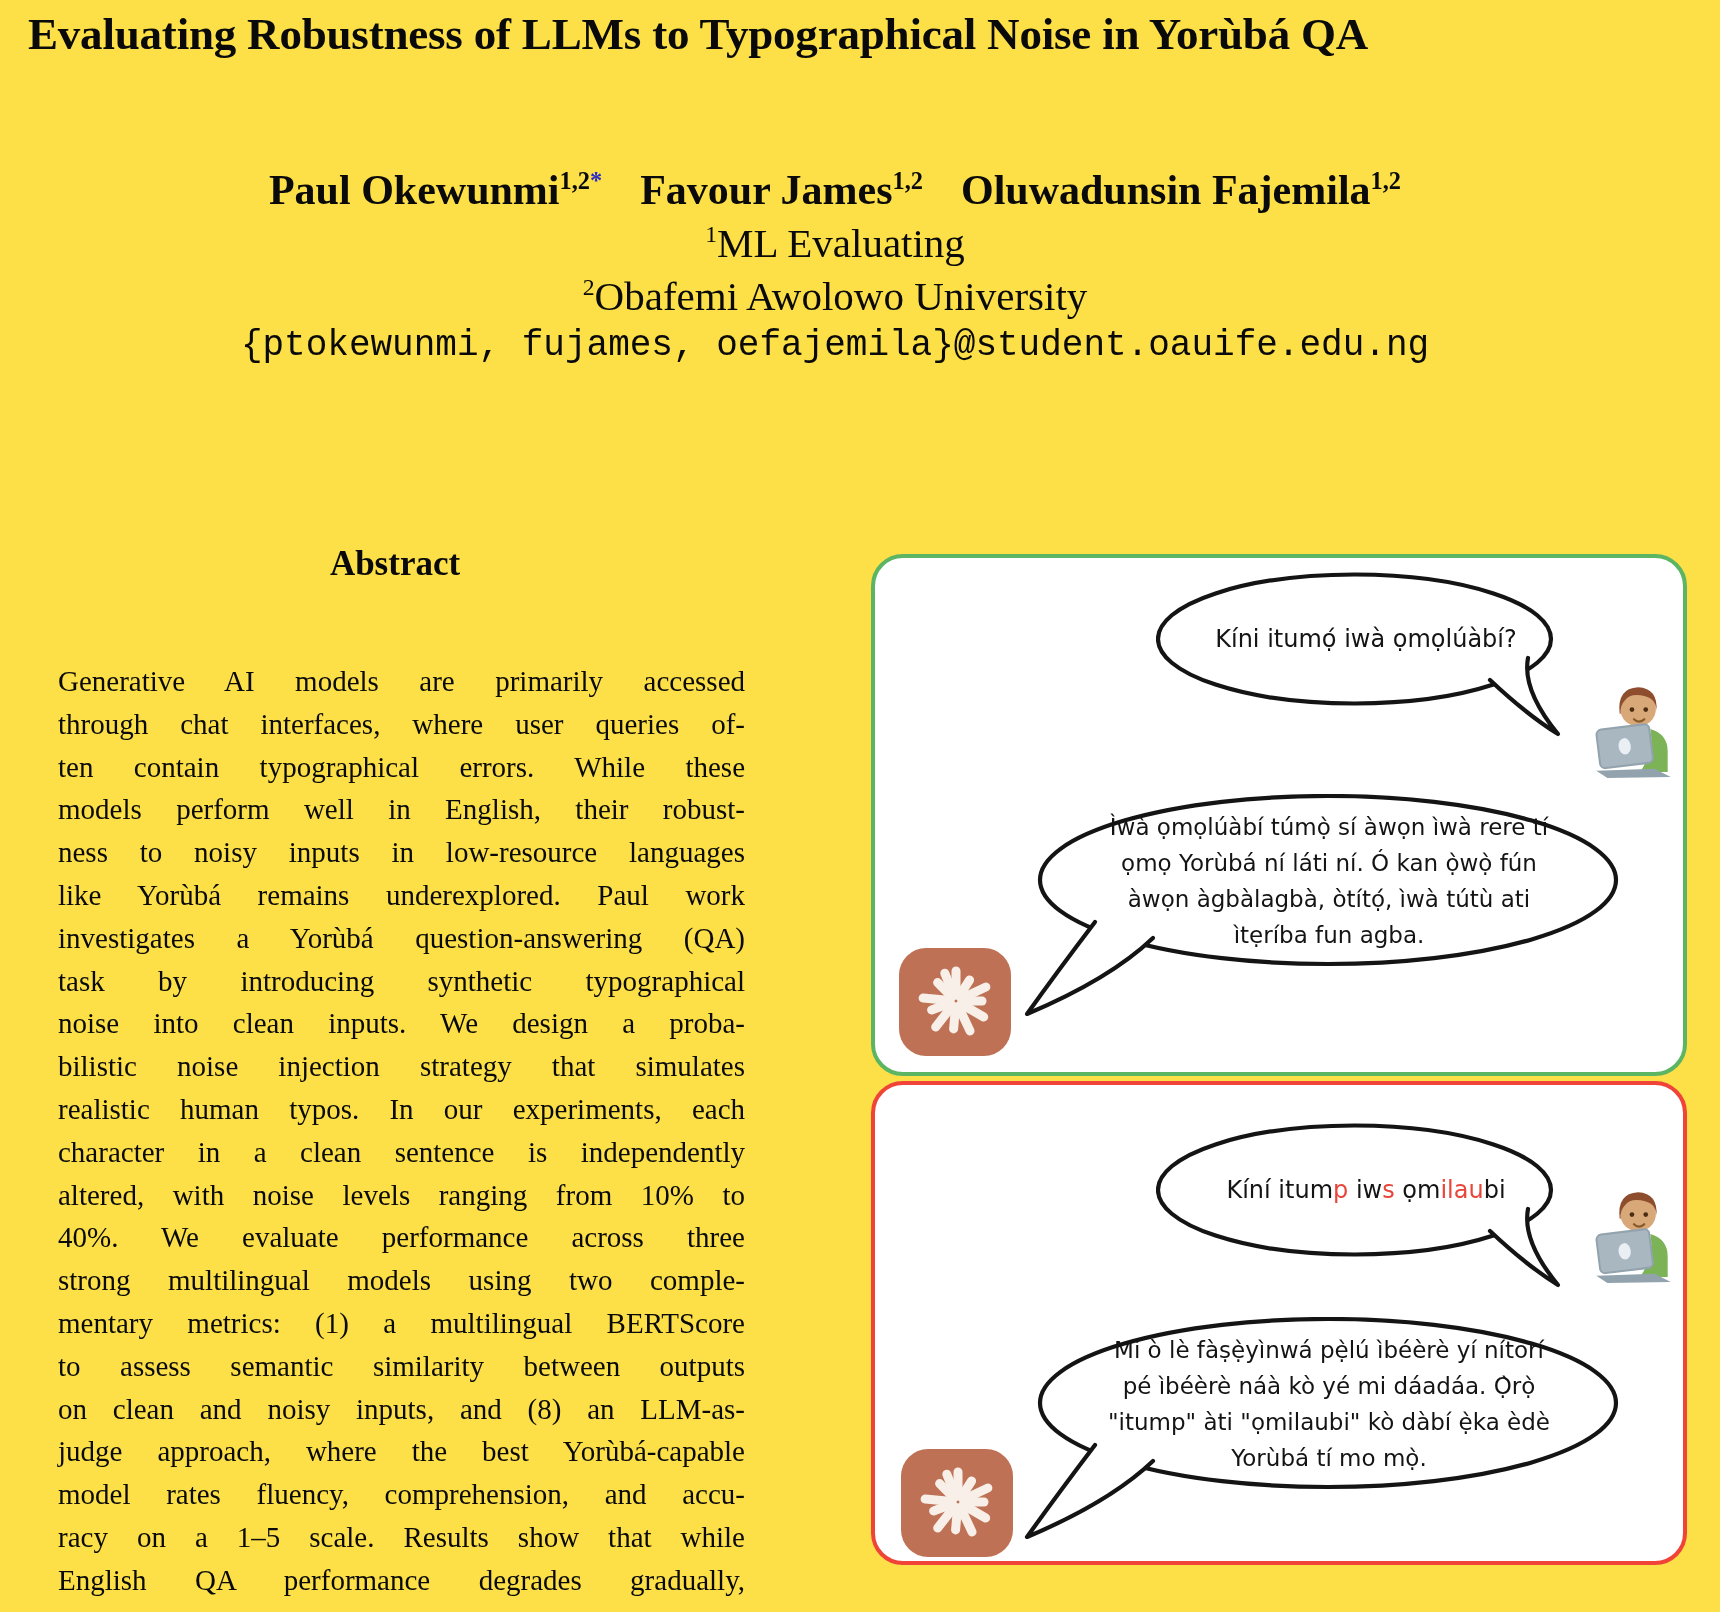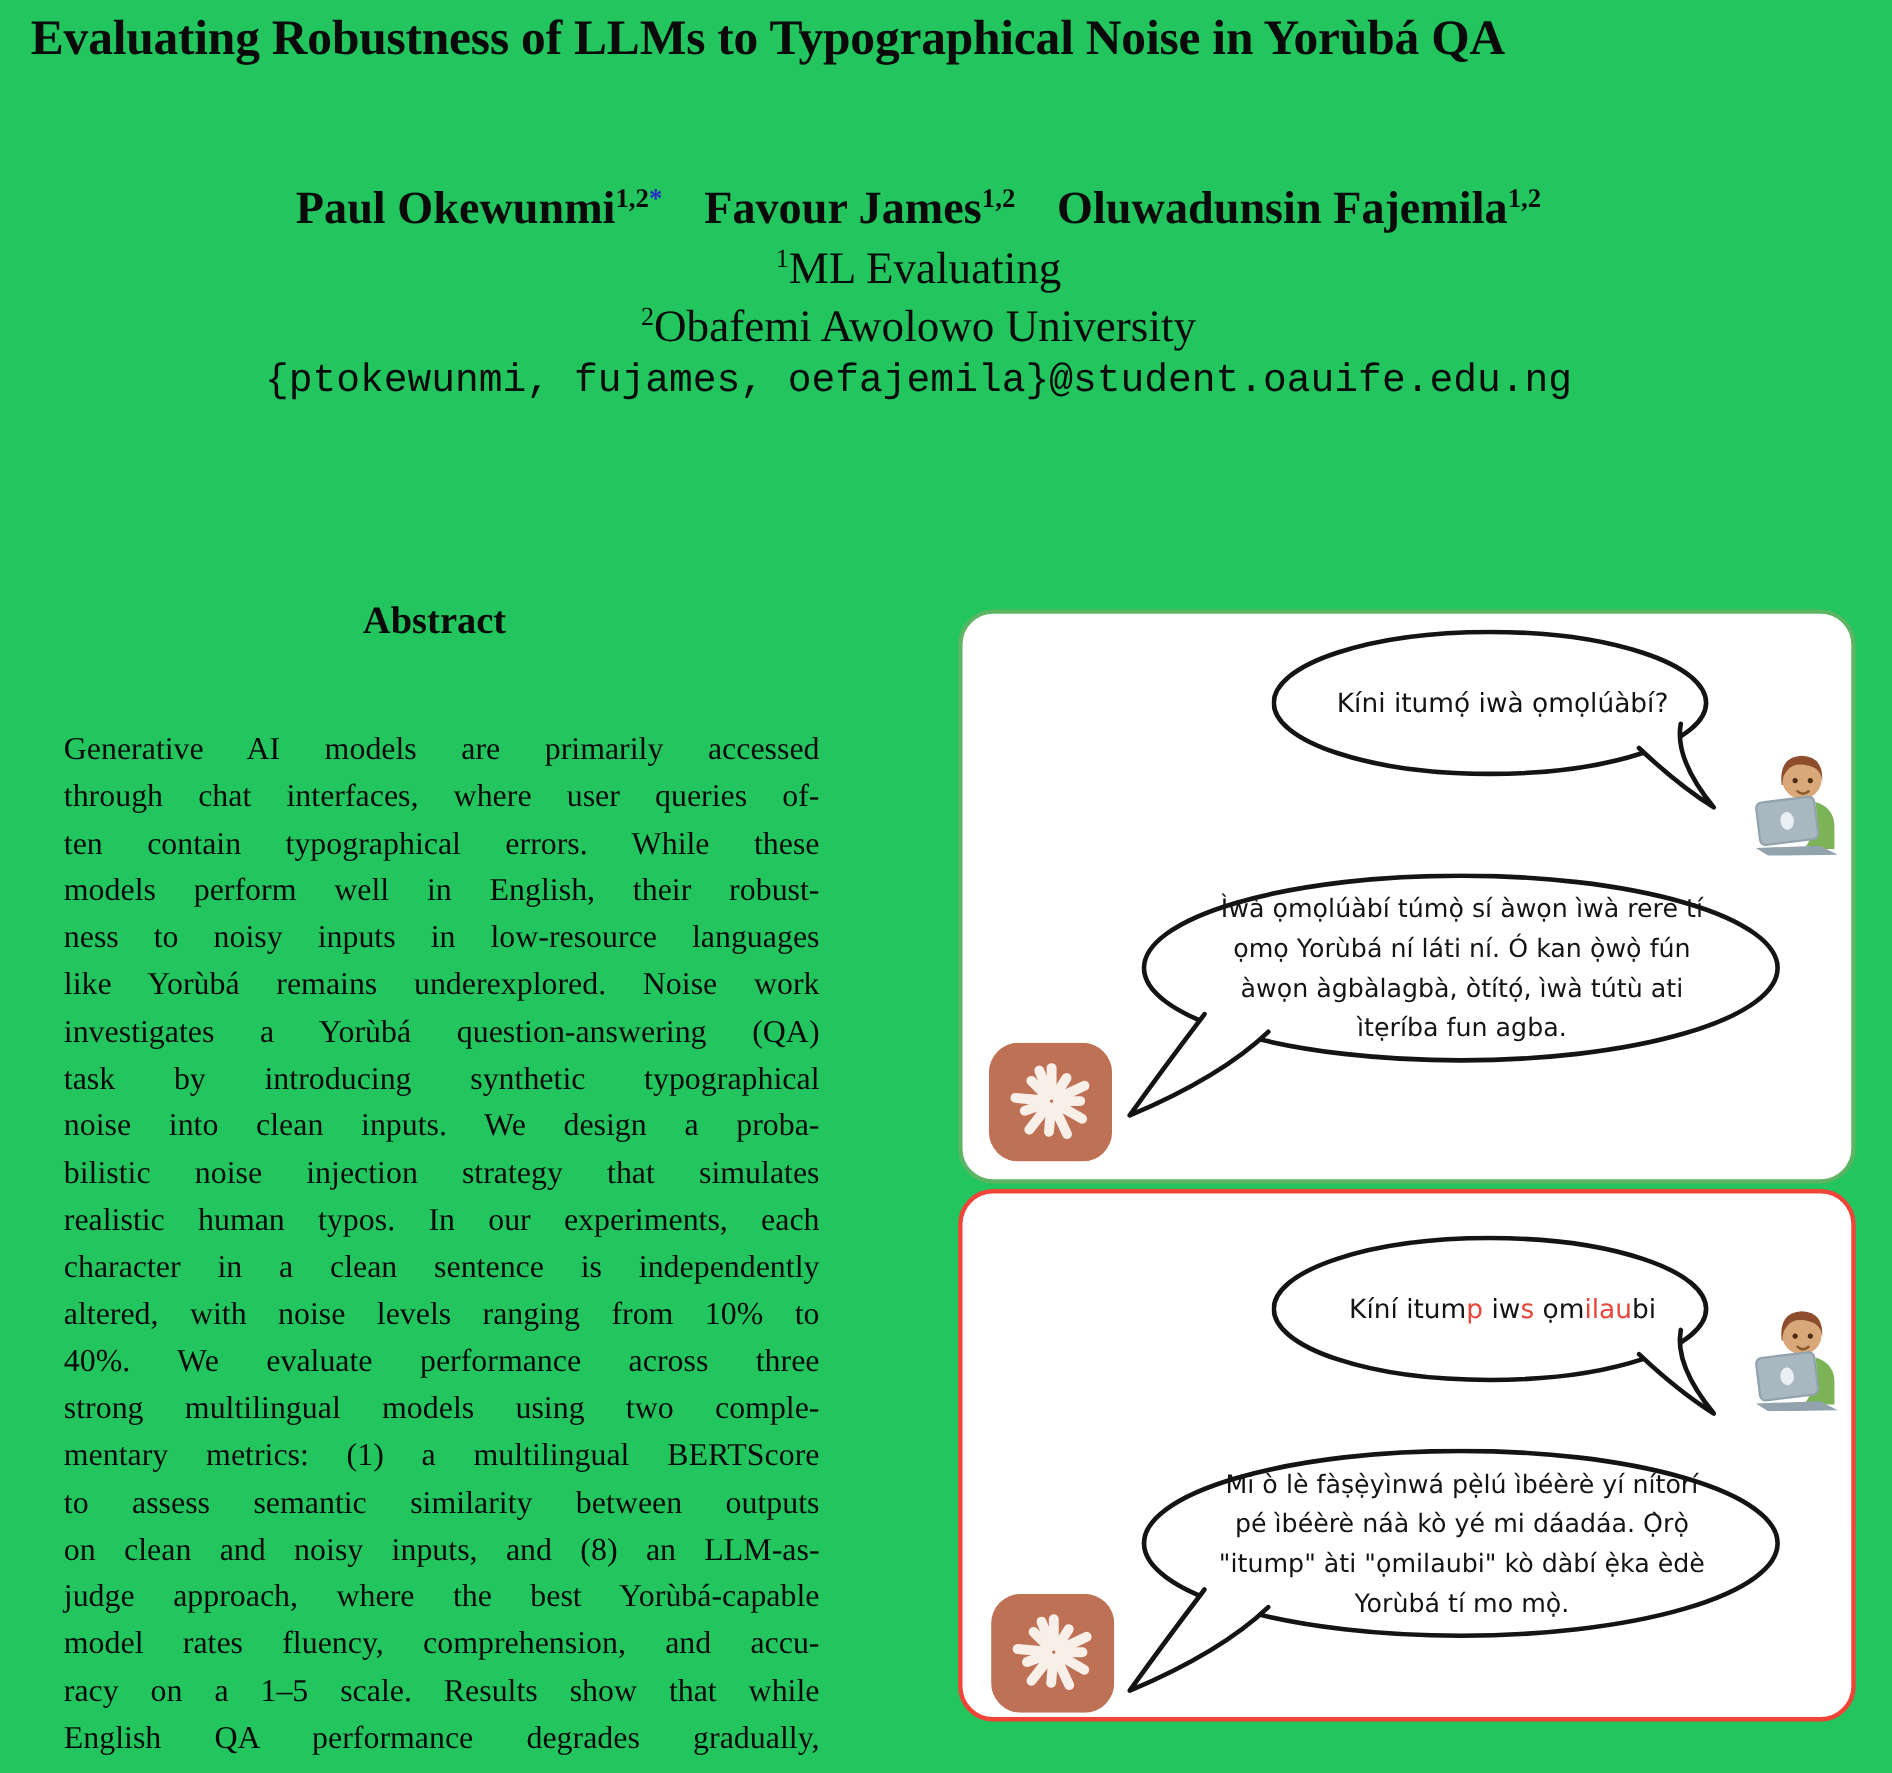--- a/index.html
+++ b/index.html
@@ -1,16 +1,16 @@
 <!DOCTYPE html>
 <html><head>
 <meta charset="utf-8">
 <style>
   html,body{margin:0;padding:0;background:#ffffff;}
-  .page{position:relative;width:1720px;height:1612px;background:#22c55e;overflow:hidden;
+  .page{position:relative;width:1720px;height:1612px;background:#fde047;overflow:hidden;
         font-family:"Liberation Serif", serif;color:#0a0a0a;}
 
   
   .title{position:absolute;left:28px;top:8px;font-size:45px;font-weight:bold;
          white-space:nowrap;letter-spacing:-0.2px;}
   .hcenter{position:absolute;left:0;width:1670px;text-align:center;white-space:nowrap;}
   .authors-row{top:166px;font-size:42px;font-weight:bold;}
   .authors-row .author{margin:0 19px;}
   sup{font-size:58%;vertical-align:super;line-height:0;}
   .star{color:#2A2AC8;font-weight:bold;}
@@ -70,21 +70,21 @@
 
   <div class="hcenter email">{ptokewunmi, fujames, oefajemila}@student.oauife.edu.ng</div>
 
   <div class="abs-heading">Abstract</div>
   <div class="abs-lines" id="abstract-lines">
       <div class="abs-line">Generative AI models are primarily accessed</div>
       <div class="abs-line">through chat interfaces, where user queries of-</div>
       <div class="abs-line">ten contain typographical errors. While these</div>
       <div class="abs-line">models perform well in English, their robust-</div>
       <div class="abs-line">ness to noisy inputs in low-resource languages</div>
-      <div class="abs-line">like Yorùbá remains underexplored. Noise work</div>
+      <div class="abs-line">like Yorùbá remains underexplored. Paul work</div>
       <div class="abs-line">investigates a Yorùbá question-answering (QA)</div>
       <div class="abs-line">task by introducing synthetic typographical</div>
       <div class="abs-line">noise into clean inputs. We design a proba-</div>
       <div class="abs-line">bilistic noise injection strategy that simulates</div>
       <div class="abs-line">realistic human typos. In our experiments, each</div>
       <div class="abs-line">character in a clean sentence is independently</div>
       <div class="abs-line">altered, with noise levels ranging from 10% to</div>
       <div class="abs-line">40%. We evaluate performance across three</div>
       <div class="abs-line">strong multilingual models using two comple-</div>
       <div class="abs-line">mentary metrics: (1) a multilingual BERTScore</div>

